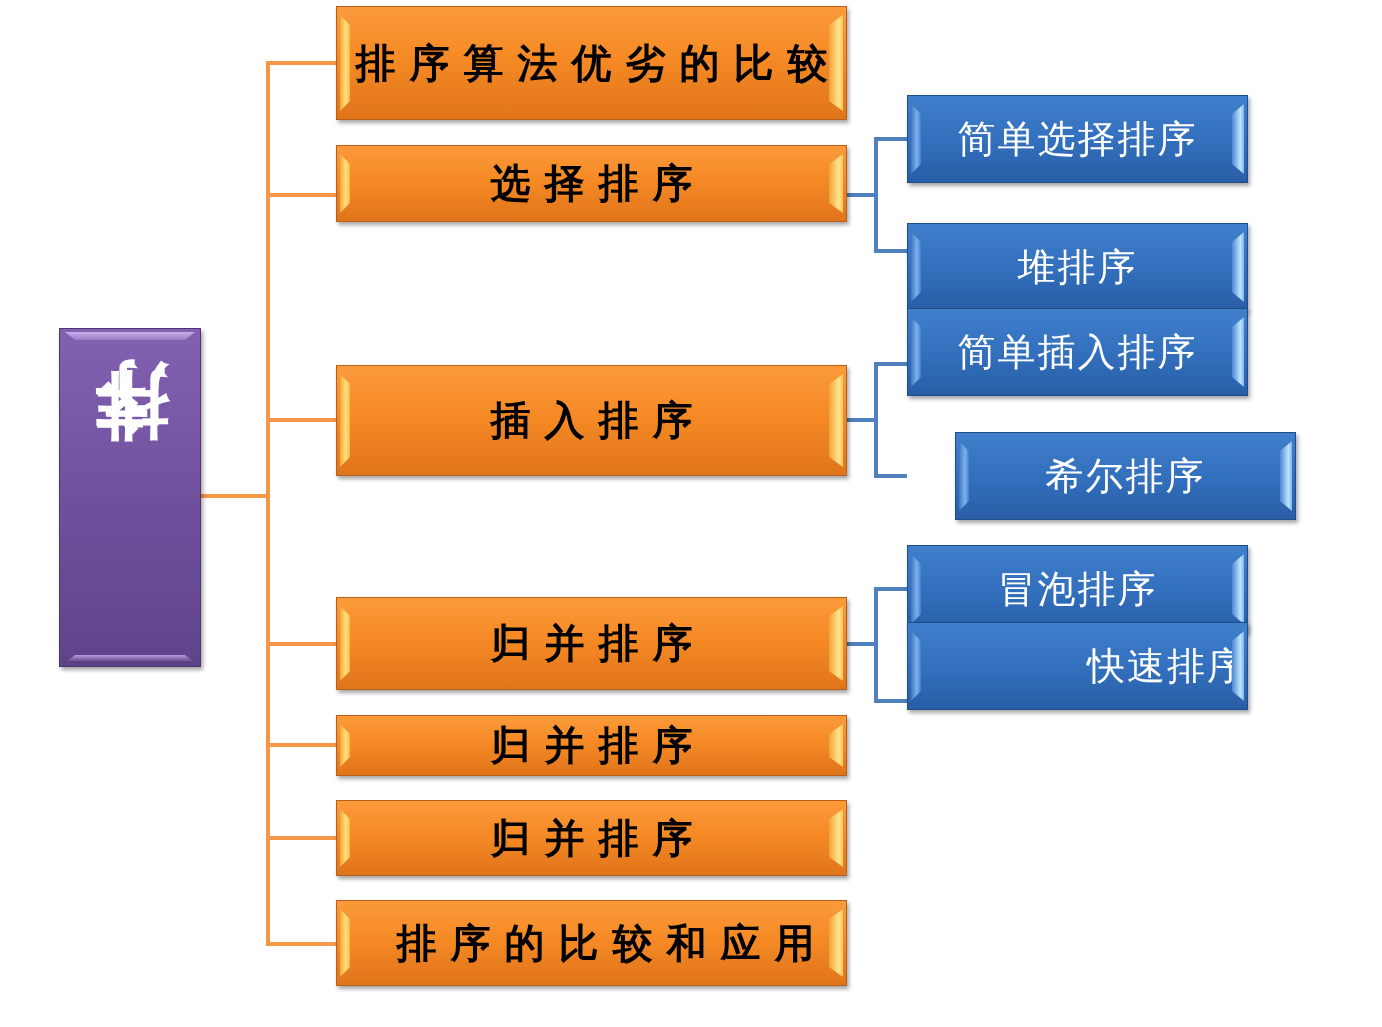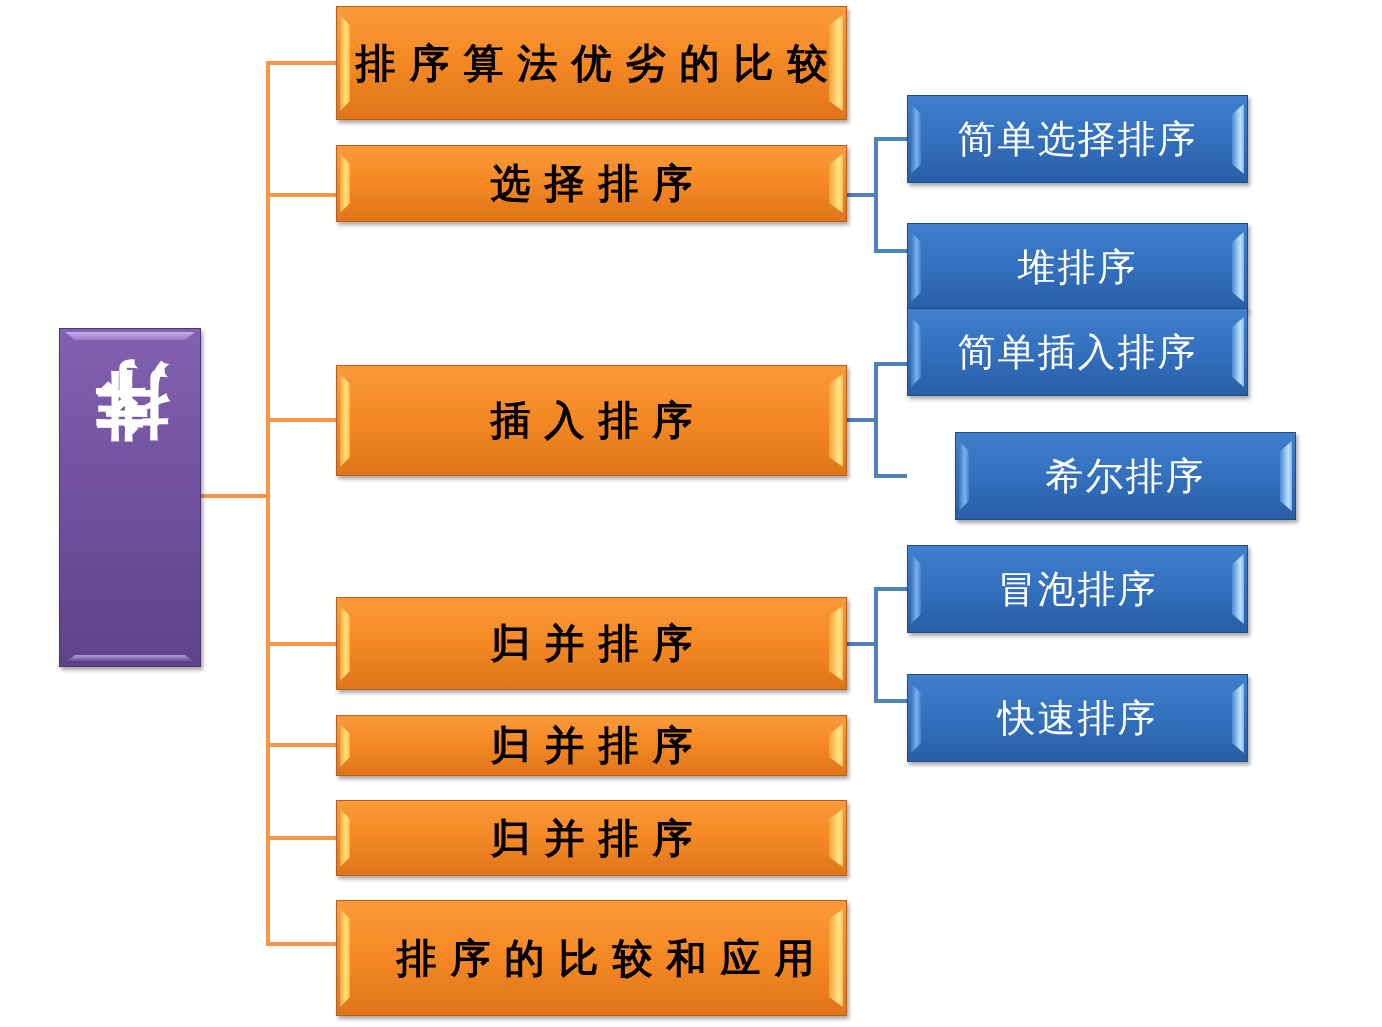--- a/index.html
+++ b/index.html
@@ -95,34 +95,34 @@
 </div>
 <div class="box obox" style="top:597px; height:93px;">
   <span class="olabel">归并排序</span>
 </div>
 <div class="box obox" style="top:715px; height:61px;">
   <span class="olabel">归并排序</span>
 </div>
 <div class="box obox" style="top:800px; height:76px;">
   <span class="olabel">归并排序</span>
 </div>
-<div class="box obox" style="top:900px; height:116px;padding-left:28px;">
+<div class="box obox" style="top:900px; height:86px;padding-left:28px;">
   <span class="olabel">排序的比较和应用</span>
 </div>
 
 <div class="box bbox" style="top:95px;">
   <span class="blabel">简单选择排序</span>
 </div>
 <div class="box bbox" style="top:223px;">
   <span class="blabel">堆排序</span>
 </div>
 <div class="box bbox" style="top:308px;">
   <span class="blabel">简单插入排序</span>
 </div>
 <div class="box bbox" style="top:432px;margin-left:48px;">
   <span class="blabel">希尔排序</span>
 </div>
 <div class="box bbox" style="top:545px;">
   <span class="blabel">冒泡排序</span>
 </div>
-<div class="box bbox" style="top:674px;">
+<div class="box bbox" style="top:622px;justify-content:flex-end;">
   <span class="blabel">快速排序</span>
 </div>
 
 </body></html>

